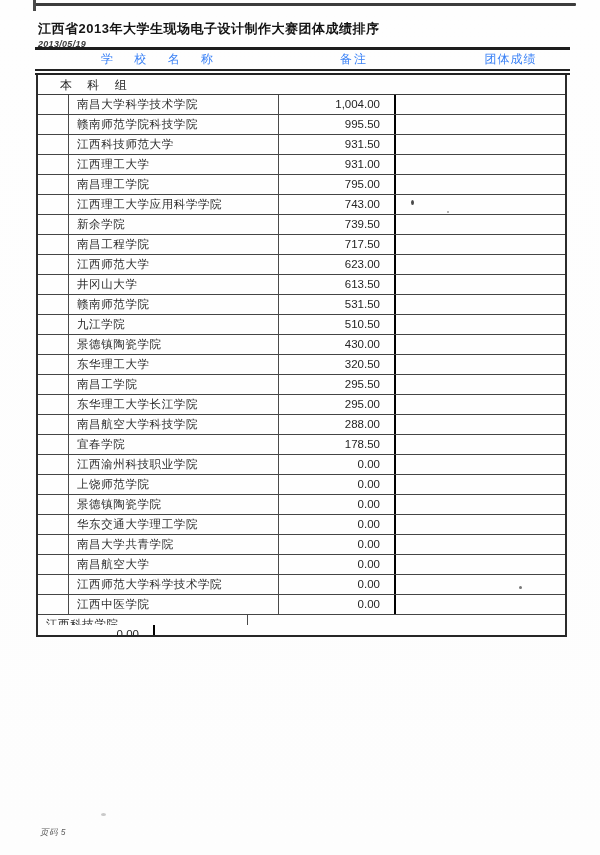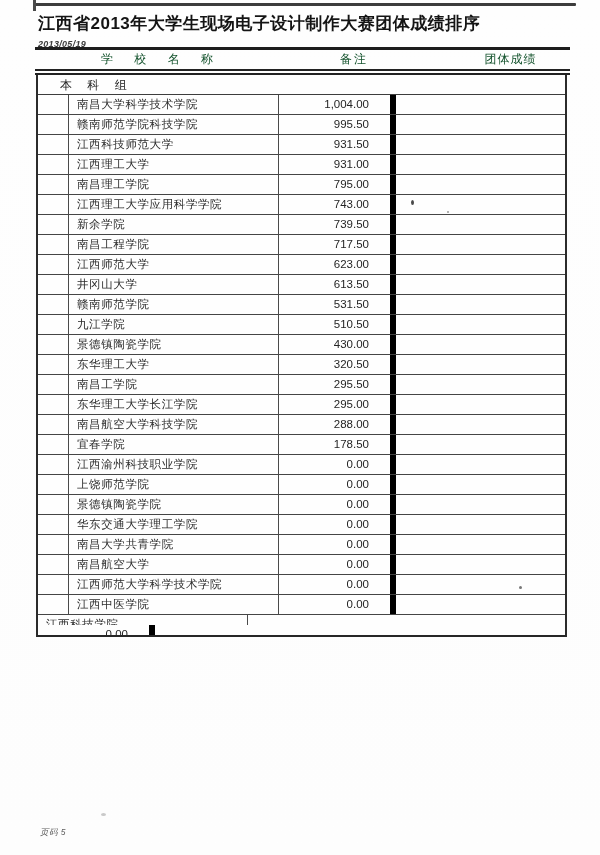--- a/index.html
+++ b/index.html
@@ -13,33 +13,33 @@
   
   .scan-top-edge{position:absolute;left:35px;top:3px;width:541px;height:3px;background:#3c3c3c;border-radius:1px;}
   .scan-corner-tick{position:absolute;left:33px;top:0;width:3px;height:11px;background:#4a4a4a;}
   .speck{position:absolute;background:#555;border-radius:50%;}
   .speck.s1{left:411px;top:200px;width:3px;height:5px;background:#4a4a4a;}
   .speck.s2{left:519px;top:586px;width:3px;height:3px;background:#777;}
   .speck.s3{left:447px;top:211px;width:2px;height:2px;background:#999;}
   .speck.s4{left:101px;top:813px;width:5px;height:3px;background:#c9c9c9;}
 
   .title{
-    position:absolute;left:38px;top:12px;width:540px;
-    font-size:17px;font-weight:bold;color:#141414;letter-spacing:.5px;
+    position:absolute;left:38px;top:20px;width:540px;
+    font-size:13px;font-weight:bold;color:#141414;letter-spacing:.5px;
   }
   .date{
     position:absolute;left:38px;top:29px;
     font-size:9px;font-style:italic;font-weight:bold;color:#3a3a3a;letter-spacing:.3px;margin-top:10px;
   }
 
   .rule-top{position:absolute;left:35px;top:47px;width:535px;height:3px;background:#1d1d1d;}
 
   .header-row{
     position:absolute;left:36px;top:50px;width:533px;height:19px;
-    display:flex;font-size:12px;color:#14532d;font-weight:500;
+    display:flex;font-size:12px;color:#3b82f6;font-weight:500;
   }
   .header-row .hc{display:flex;align-items:center;justify-content:center;}
   .hc.h-school{width:242px;letter-spacing:9px;text-indent:9px;}
   .hc.h-score{width:117px;letter-spacing:1px;}
   .hc.h-remarks{width:174px;letter-spacing:2px;justify-content:flex-start;padding-left:62px;box-sizing:border-box;}
 
   .double-line{position:absolute;left:35px;top:69px;width:535px;}
   .double-line .l1{height:2px;background:#222;}
   .double-line .gap{height:2px;}
   .double-line .l2{height:2px;background:#222;}
@@ -52,21 +52,21 @@
   .group-row{
     height:20px;border-bottom:1px solid #3d3d3d;
     font-size:12px;color:#222;line-height:20px;padding-left:22px;
     letter-spacing:6px;box-sizing:border-box;
   }
   .t-row{height:20px;display:flex;border-bottom:1px solid #454545;box-sizing:border-box;}
   .t-row:last-child{border-bottom:none;flex-direction:column;}
   .t-row .c{box-sizing:border-box;font-size:11.5px;line-height:19px;color:#2c2c2c;overflow:hidden;white-space:nowrap;}
   .c.c-blank{width:31px;border-right:1px solid #4a4a4a;}
   .c.c-school{width:210px;border-right:1px solid #4a4a4a;padding-left:8px;letter-spacing:.6px;}
-  .c.c-score{width:117px;border-right:6px solid #000000;text-align:right;padding-right:21px;color:#242424;}
+  .c.c-score{width:117px;border-right:2px solid #000000;text-align:right;padding-right:14px;color:#242424;}
   .c.c-remarks{flex:1;}
 
   .footer-page{
     position:absolute;left:40px;top:827px;
     font-size:8.5px;font-style:italic;color:#5c5c5c;letter-spacing:.5px;
   }
 </style>
 </head>
 <body>
 

